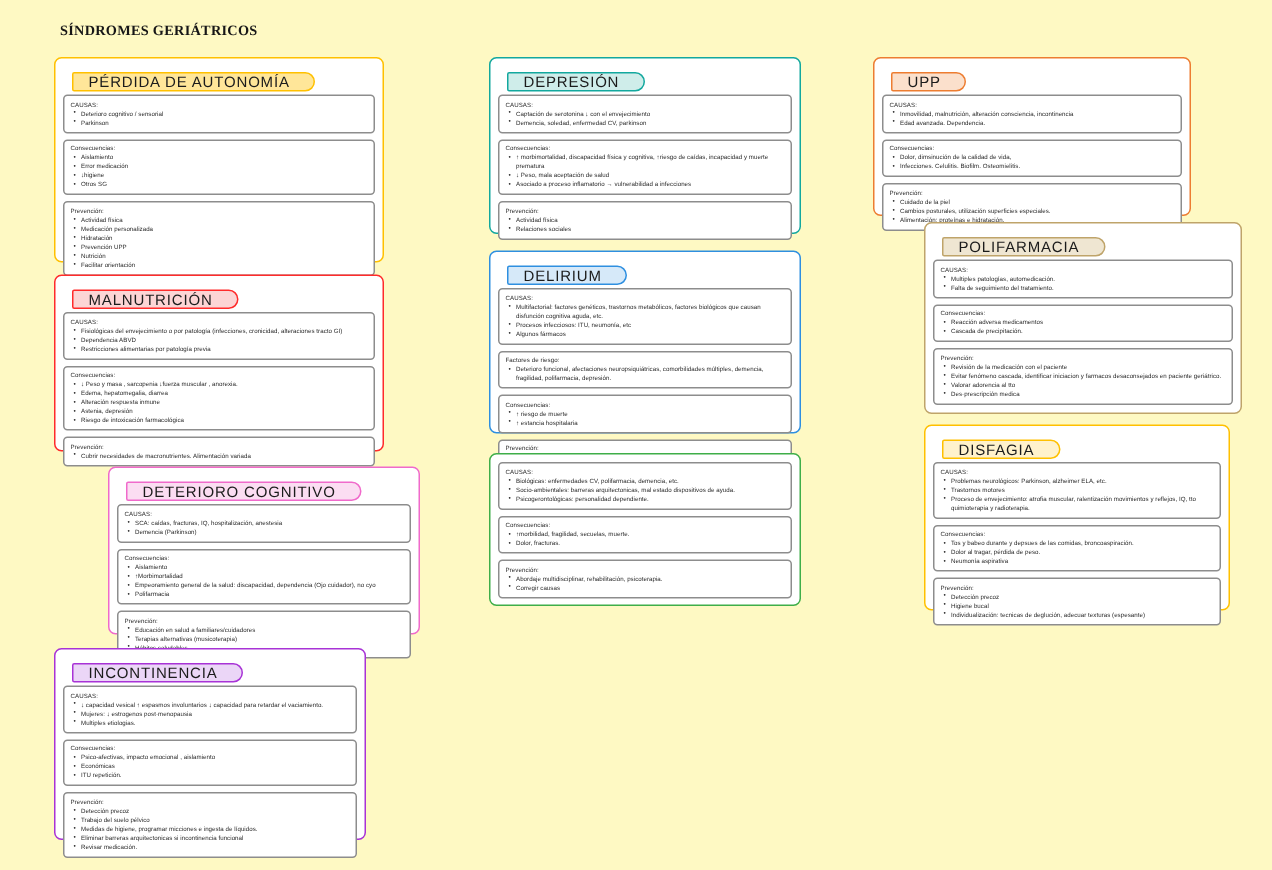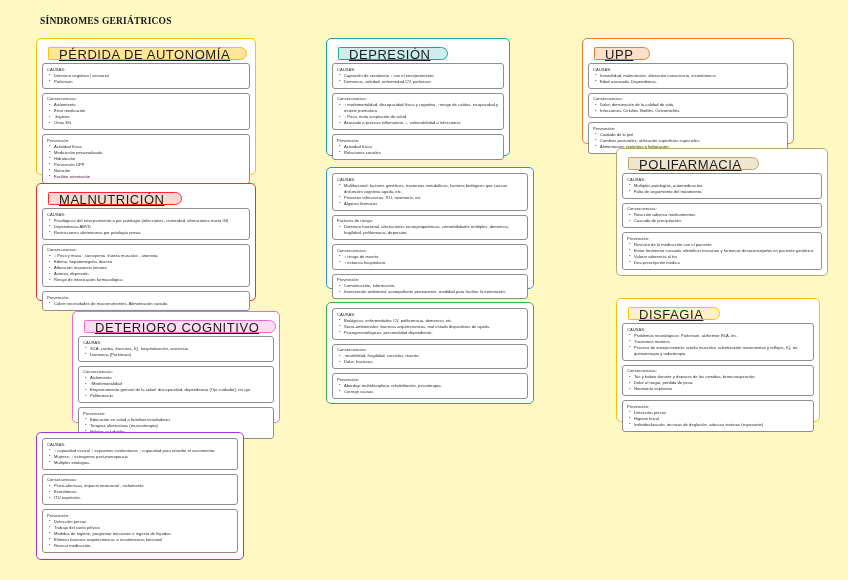--- a/index.html
+++ b/index.html
@@ -45,25 +45,24 @@
   }
   .synd-tab {
     position: relative;
     display: inline-block;
     height: 13px;
     line-height: 13px;
     padding: 0 16px 0 10px;
     margin-left: 6px;
     border: 1px solid #9a9a9a;
     border-radius: 2px 9px 9px 2px;
-    font-size: 13px;
+    font-size: 10px;
     letter-spacing: 0.55px;
     color: #1b1b1b;
     white-space: nowrap;
-    text-decoration: underline;
   }
 
   
   .section {
     border: 0.9px solid #8d8d8d;
     border-radius: 3px;
     background: #ffffff;
     padding: 2.5px 4px 3px 4px;
     margin-bottom: 4px;
   }
@@ -182,20 +181,21 @@
         <div class="section">
           <div class="sec-label">Prevención:</div>
           <ul class="bullets">
             <li>Educación en salud a familiares/cuidadores</li>
             <li>Terapias alternativas (musicoterapia)</li>
             <li>Hábitos saludables</li>
           </ul>
         </div>
       </div>
       <div class="syndrome flexcol" style="left: 36px; top: 432px; width: 208px; height: 128px; border-color: rgb(168, 51, 214);">
+        <div class="synd-header"><span class="synd-tab" style="background: rgb(235, 214, 247); border-color: rgb(168, 51, 214);">INCONTINENCIA</span></div>
         <div class="section">
           <div class="sec-label">CAUSAS:</div>
           <ul class="bullets">
             <li>↓ capacidad vesical ↑ espasmos involuntarios ↓ capacidad para retardar el vaciamiento.</li>
             <li>Mujeres: ↓ estrogenos post-menopausia</li>
             <li>Multiples etiologias.</li>
           </ul>
         </div>
         <div class="section">
           <div class="sec-label">Consecuencias:</div>
@@ -209,21 +209,21 @@
           <div class="sec-label">Prevención:</div>
           <ul class="bullets">
             <li>Detección precoz</li>
             <li>Trabajo del suelo pélvico</li>
             <li>Medidas de higiene, programar micciones e ingesta de líquidos.</li>
             <li>Eliminar barreras arquitectonicas si incontinencia funcional</li>
             <li>Revisar medicación.</li>
           </ul>
         </div>
       </div>
-      <div class="syndrome flexcol" style="left: 326px; top: 38px; width: 184px; height: 118px; border-color: rgb(19, 168, 158);">
+      <div class="syndrome flexcol" style="left: 326px; top: 38px; width: 208px; height: 118px; border-color: rgb(19, 168, 158);">
         <div class="synd-header"><span class="synd-tab" style="background: rgb(207, 237, 234); border-color: rgb(19, 168, 158);">DEPRESIÓN</span></div>
         <div class="section">
           <div class="sec-label">CAUSAS:</div>
           <ul class="bullets">
             <li>Captación de serotonina ↓ con el envejecimiento</li>
             <li>Demencia, soledad, enfermedad CV, parkinson</li>
           </ul>
         </div>
         <div class="section">
           <div class="sec-label">Consecuencias:</div>
@@ -235,20 +235,21 @@
         </div>
         <div class="section">
           <div class="sec-label">Prevención:</div>
           <ul class="bullets">
             <li>Actividad física</li>
             <li>Relaciones sociales</li>
           </ul>
         </div>
       </div>
       <div class="syndrome flexcol" style="left: 326px; top: 167px; width: 208px; height: 122px; border-color: rgb(46, 143, 224);">
+        <div class="synd-header"><span class="synd-tab" style="background: rgb(214, 233, 249); border-color: rgb(46, 143, 224);">DELIRIUM</span></div>
         <div class="section">
           <div class="sec-label">CAUSAS:</div>
           <ul class="bullets">
             <li>Multifactorial: factores genéticos, trastornos metabólicos, factores biológicos que causan disfunción cognitiva aguda, etc.</li>
             <li>Procesos infecciosos: ITU, neumonía, etc</li>
             <li>Algunos fármacos</li>
           </ul>
         </div>
         <div class="section">
           <div class="sec-label">Factores de riesgo:</div>
@@ -339,21 +340,21 @@
         <div class="section">
           <div class="sec-label">Prevención:</div>
           <ul class="bullets">
             <li>Revisión de la medicación con el paciente</li>
             <li>Evitar fenómeno cascada, identificar iniciacion y farmacos desaconsejados en paciente geriátrico.</li>
             <li>Valorar adorencia al tto</li>
             <li>Des-prescripción medica</li>
           </ul>
         </div>
       </div>
-      <div class="syndrome flexcol" style="left: 616px; top: 298px; width: 204px; height: 124px; border-color: rgb(255, 192, 0);">
+      <div class="syndrome flexcol" style="left: 616px; top: 283px; width: 204px; height: 124px; border-color: rgb(255, 192, 0);">
         <div class="synd-header"><span class="synd-tab" style="background: rgb(255, 242, 204); border-color: rgb(255, 192, 0);">DISFAGIA</span></div>
         <div class="section">
           <div class="sec-label">CAUSAS:</div>
           <ul class="bullets">
             <li>Problemas neurológicos: Parkinson, alzheimer ELA, etc.</li>
             <li>Trastornos motores</li>
             <li>Proceso de envejecimiento: atrofia muscular, ralentización movimientos y reflejos, IQ, tto quimioterapia y radioterapia.</li>
           </ul>
         </div>
         <div class="section">

